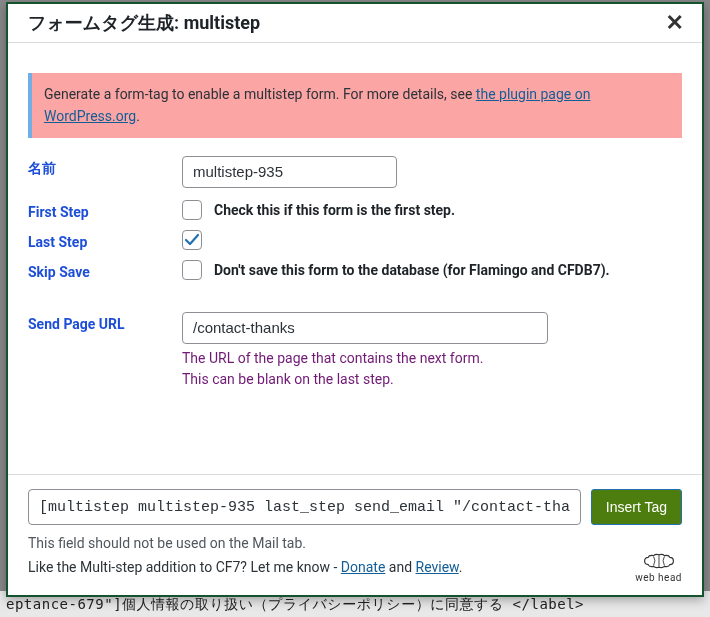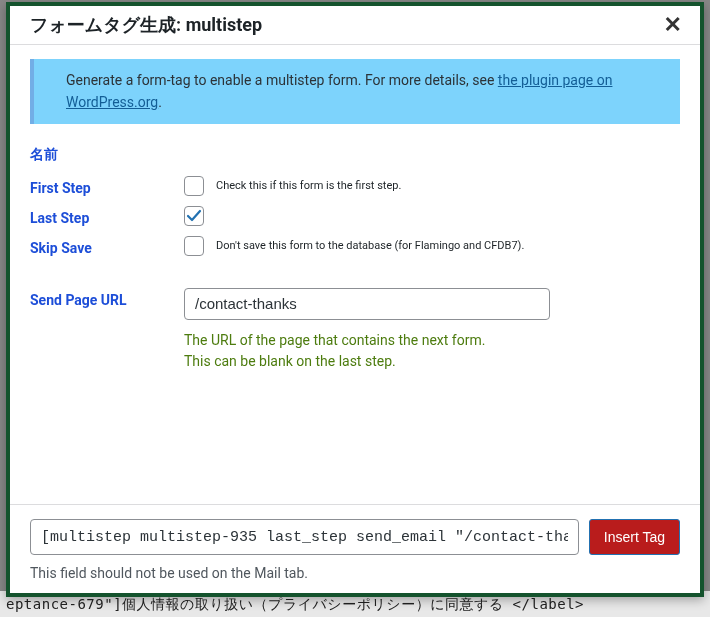--- a/index.html
+++ b/index.html
@@ -27,24 +27,25 @@
     white-space: nowrap;
     overflow: hidden;
   }
   .modal {
     position: absolute;
     top: 2px;
     left: 6px;
     right: 6px;
     bottom: 20px;
     background: #fff;
-    border: 4px solid #14532d;
+    border: 2px solid #14532d;
     box-shadow: 0 3px 10px rgba(0,0,0,0.3);
     display: flex;
     flex-direction: column;
+    gap: 16px;
   }
   .modal-header {
     display: flex;
     align-items: center;
     justify-content: space-between;
     padding: 6px 12px 6px 20px;
     border-bottom: 1px solid #dcdcde;
   }
   .modal-title {
     font-size: 18px;
@@ -59,22 +60,22 @@
     padding: 2px 6px;
     font-weight: 700;
   }
   .modal-body {
     padding: 14px 20px 16px 20px;
     flex: 1;
     overflow: auto;
   }
   .notice {
     border-left: 4px solid #72aee6;
-    background: #7dd3fc;
-    padding: 10px 32px;
+    background: #fca5a5;
+    padding: 10px 12px;
     margin-bottom: 18px;
     font-size: 14px;
     line-height: 1.6;
     color: #2c3338;
   }
   .notice a { color: #135e96; text-decoration: underline; }
   .form-table { width: 100%; }
   .form-row {
     display: flex;
     align-items: flex-start;
@@ -112,27 +113,27 @@
     height: 20px;
     border: 1px solid #8c8f94;
     border-radius: 4px;
     background: #fff;
     display: flex;
     align-items: center;
     justify-content: center;
     flex-shrink: 0;
   }
   .chk svg { width: 16px; height: 16px; display: block; }
-  .check-text { font-size: 11px; color: #1d2327; }
+  .check-text { font-size: 14px; color: #1d2327; font-weight: bold; }
   .gap-row { height: 22px; }
   .help-text {
     font-size: 14px;
-    color: #4d7c0f;
+    color: #701a75;
     line-height: 1.55;
-    margin-top: 10px;
+    margin-top: 4px;
   }
   .modal-footer {
     border-top: 1px solid #dcdcde;
     padding: 14px 20px 12px 20px;
   }
   .tag-row {
     display: flex;
     gap: 10px;
     align-items: center;
     margin-bottom: 10px;
@@ -142,21 +143,21 @@
     font-family: Consolas, "Courier New", monospace;
     font-size: 15px;
     height: 36px;
     padding: 0 10px;
     border: 1px solid #8c8f94;
     border-radius: 4px;
     background: #fff;
     color: #2c3338;
   }
   .insert-btn {
-    background: #b91c1c;
+    background: #4d7c0f;
     color: #fff;
     border: 1px solid #2271b1;
     border-radius: 3px;
     font-size: 14px;
     font-weight: 400;
     height: 36px;
     padding: 0 14px;
     cursor: pointer;
   }
   .footer-note {
@@ -203,20 +204,23 @@
 
   <div class="modal-body">
     <div class="notice">
       <span>Generate a form-tag to enable a multistep form. For more details, see </span><a href="#">the plugin page on WordPress.org</a><span>.</span>
     </div>
 
     <div class="form-table">
 
       <div class="form-row">
         <div class="row-label">名前</div>
+        <div class="row-control">
+          <input type="text" class="name-input" value="multistep-935" style="">
+        </div>
       </div>
 
       <div class="form-row tight">
         <div class="row-label">First Step</div>
         <div class="row-control check-line">
           <div class="chk"></div>
           <span class="check-text">Check this if this form is the first step.</span>
         </div>
       </div>
 
@@ -255,14 +259,26 @@
 
     </div>
   </div>
 
   <div class="modal-footer">
     <div class="tag-row">
       <input type="text" class="tag-output" readonly="" value="[multistep multistep-935 last_step send_email &quot;/contact-thanks&quot;]" style="">
       <button class="insert-btn">Insert Tag</button>
     </div>
     <div class="footer-note">This field should not be used on the Mail tab.</div>
+    <div class="footer-bottom">
+      <div class="footer-links">
+        <span>Like the Multi-step addition to CF7? Let me know - </span><a href="#">Donate</a><span> and </span><a href="#">Review</a><span>.</span>
+      </div>
+      <div class="logo">
+        <svg viewBox="0 0 40 20">
+          <path d="M8 14 Q4 14 4 10 Q4 6 8 6 Q9 3 14 4 Q16 2 20 3 Q24 2 26 4 Q31 3 32 6 Q36 6 36 10 Q36 14 32 14 Q31 17 26 16 Q24 18 20 17 Q16 18 14 16 Q9 17 8 14 Z" fill="none" stroke="#333" stroke-width="1.3"></path>
+          <path d="M20 3 L20 17 M14 5 Q17 9 14 15 M26 5 Q23 9 26 15" fill="none" stroke="#333" stroke-width="1"></path>
+        </svg>
+        <div class="logo-text">web head</div>
+      </div>
+    </div>
   </div>
 </div>
 
 </body></html>

